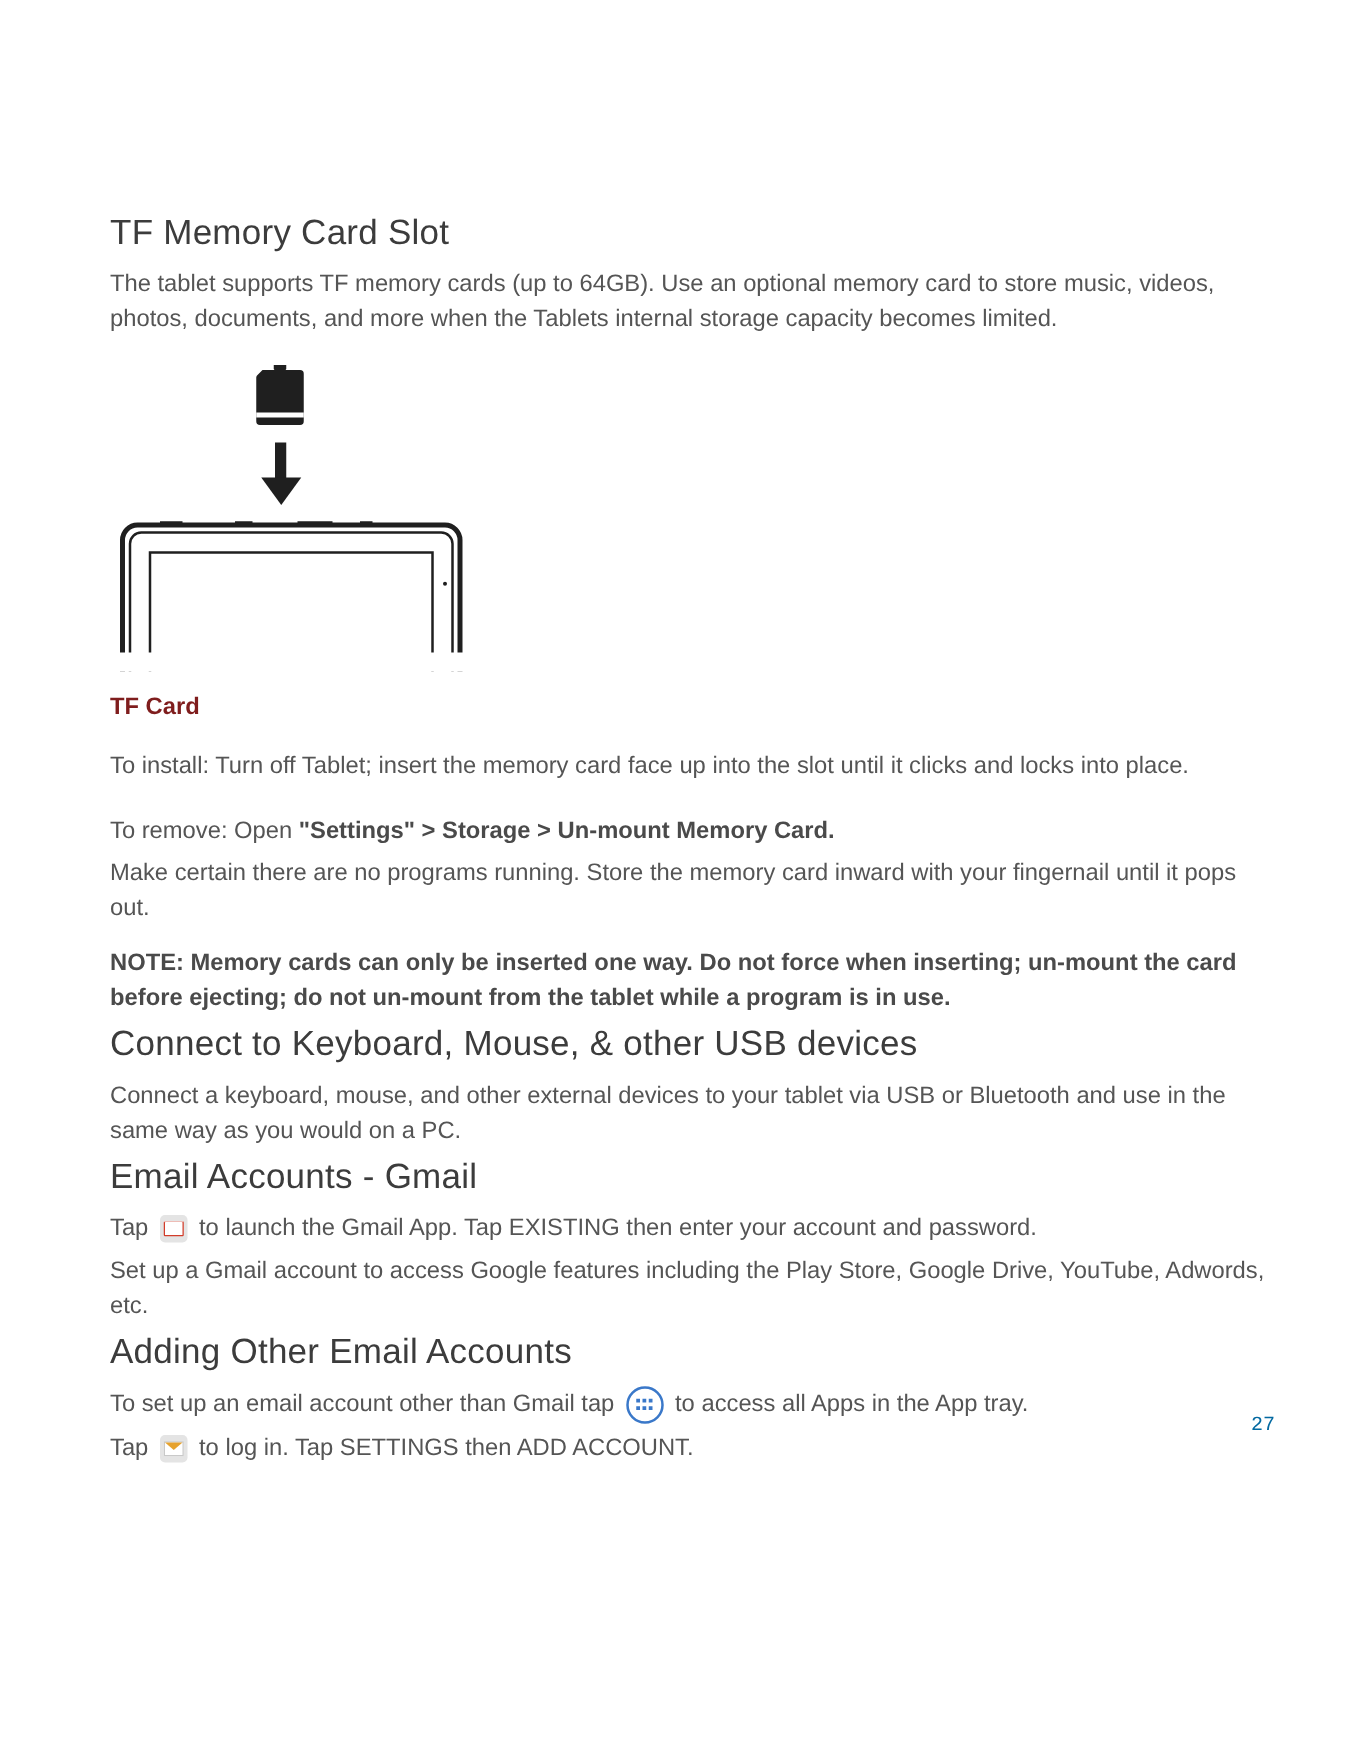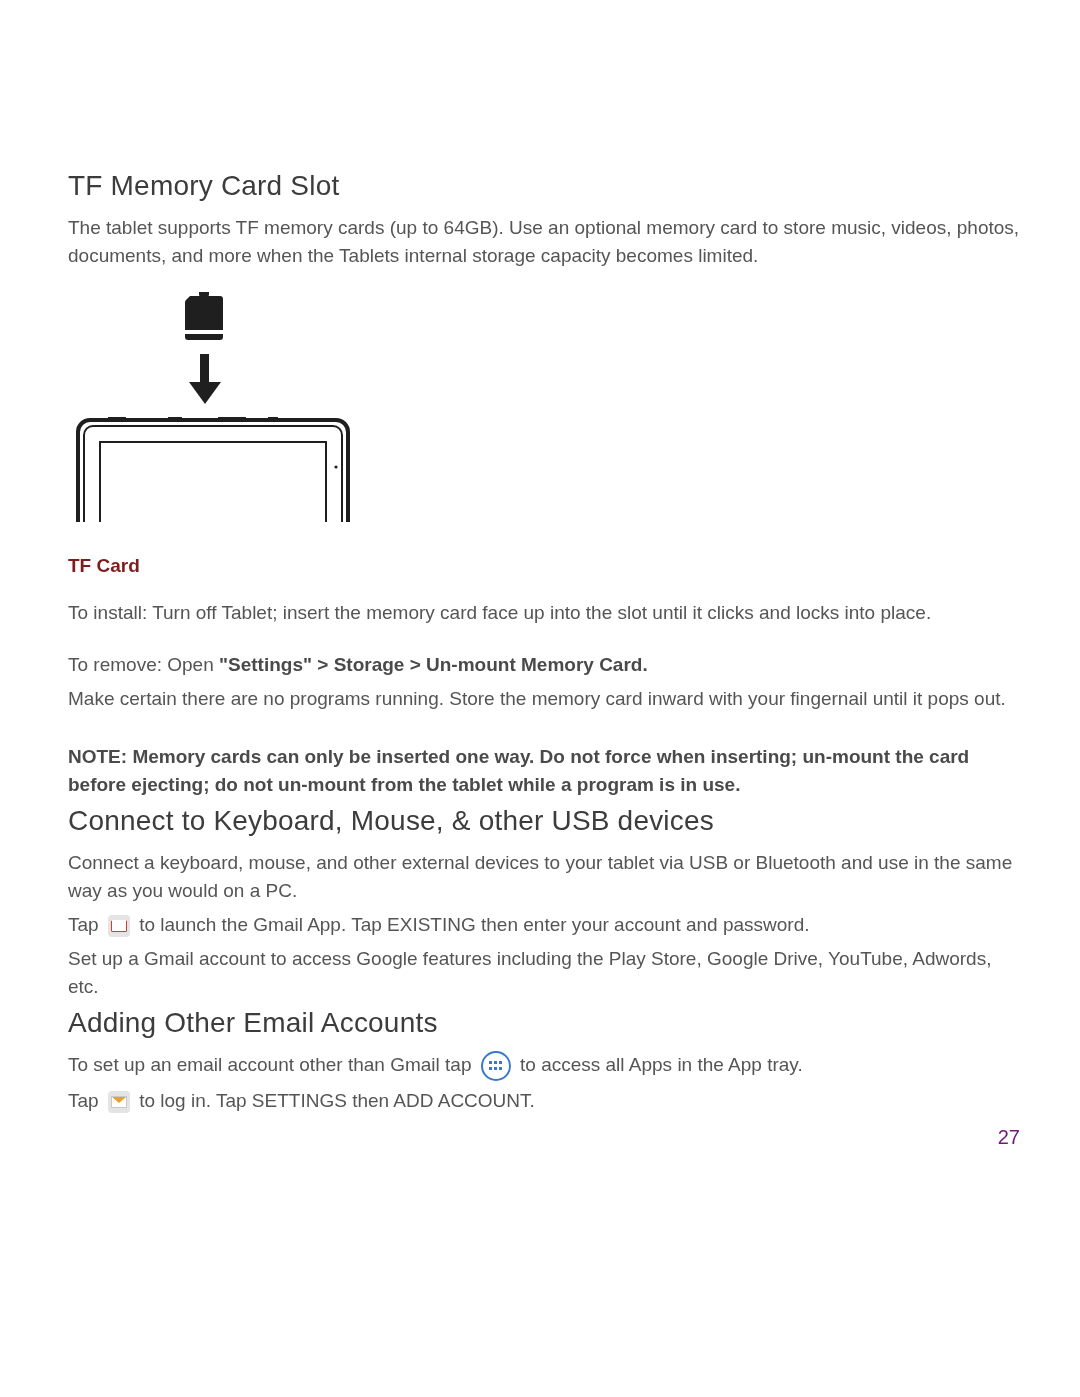--- a/index.html
+++ b/index.html
@@ -7,21 +7,21 @@
     padding: 0;
     background: #ffffff;
     font-family: "Helvetica Neue", Helvetica, Arial, sans-serif;
     color: #4b4b4b;
   }
   .page {
     width: 1080px;
     height: 1209px;
     position: relative;
     box-sizing: border-box;
-    padding: 170px 60px 60px 68px;
+    padding: 170px 60px 60px 88px;
   }
   h2.section-title {
     font-size: 28px;
     font-weight: 400;
     color: #3c3c3c;
     margin: 0 0 12px 0;
     letter-spacing: 0.2px;
   }
   .body-text {
     font-size: 19px;
@@ -41,21 +41,21 @@
     margin: 18px 0 22px 0;
   }
   .figure-block {
     margin: 22px 0 0 0;
   }
   .tablet-svg {
     display: block;
   }
   .section-gap { margin-top: 36px; }
   .small-gap  { margin-top: 24px; }
-  .med-gap    { margin-top: 30px; }
+  .med-gap    { margin-top: 16px; }
 
   .icon-box {
     display: inline-block;
     vertical-align: middle;
     width: 22px;
     height: 22px;
     border-radius: 4px;
     position: relative;
     margin: 0 4px;
   }
@@ -113,22 +113,23 @@
     left:4px;top:6px;
     width:0;height:0;
     border-left:7px solid transparent;
     border-right:7px solid transparent;
     border-top:6px solid #e6a22e;
   }
   .page-num{
     position:absolute;
     right:60px;
     bottom:60px;
-    font-size:20px;
-    color:#701a75;
+    font-size:16px;
+    color:#0369a1;
+    font-family:Liberation Mono, monospace;
   }
   p{margin:0;}
 </style>
 </head>
 <body>
 
 <div class="page">
 
   <h2 class="section-title">TF Memory Card Slot</h2>
   <p class="body-text">The tablet supports TF memory cards (up to 64GB). Use an optional memory card to store music, videos, photos, documents, and more when the Tablets internal storage capacity becomes limited.</p>
@@ -175,20 +176,21 @@
   <p class="body-text small-gap">
     <span>To remove: Open </span><span class="bold">"Settings" &gt; Storage &gt; Un-mount Memory Card.</span>
   </p>
   <p class="body-text">Make certain there are no programs running. Store the memory card inward with your fingernail until it pops out.</p>
 
   <p class="body-text bold med-gap">NOTE: Memory cards can only be inserted one way. Do not force when inserting; un-mount the card before ejecting; do not un-mount from the tablet while a program is in use.</p>
 
   <h2 class="section-title section-gap">Connect to Keyboard, Mouse, &amp; other USB devices</h2>
   <p class="body-text">Connect a keyboard, mouse, and other external devices to your tablet via USB or Bluetooth and use in the same way as you would on a PC.</p>
 
+  <h2 class="section-title section-gap">Email Accounts - Gmail</h2>
   <p class="body-text">
     <span>Tap </span><span class="icon-box gmail-icon"></span><span> to launch the Gmail App. Tap EXISTING then enter your account and password.</span>
   </p>
   <p class="body-text">Set up a Gmail account to access Google features including the Play Store, Google Drive, YouTube, Adwords, etc.</p>
 
   <h2 class="section-title section-gap">Adding Other Email Accounts</h2>
   <p class="body-text">
     <span>To set up an email account other than Gmail tap </span><span class="apps-icon">
         <span class="apps-icon-inner">
           <span></span>

